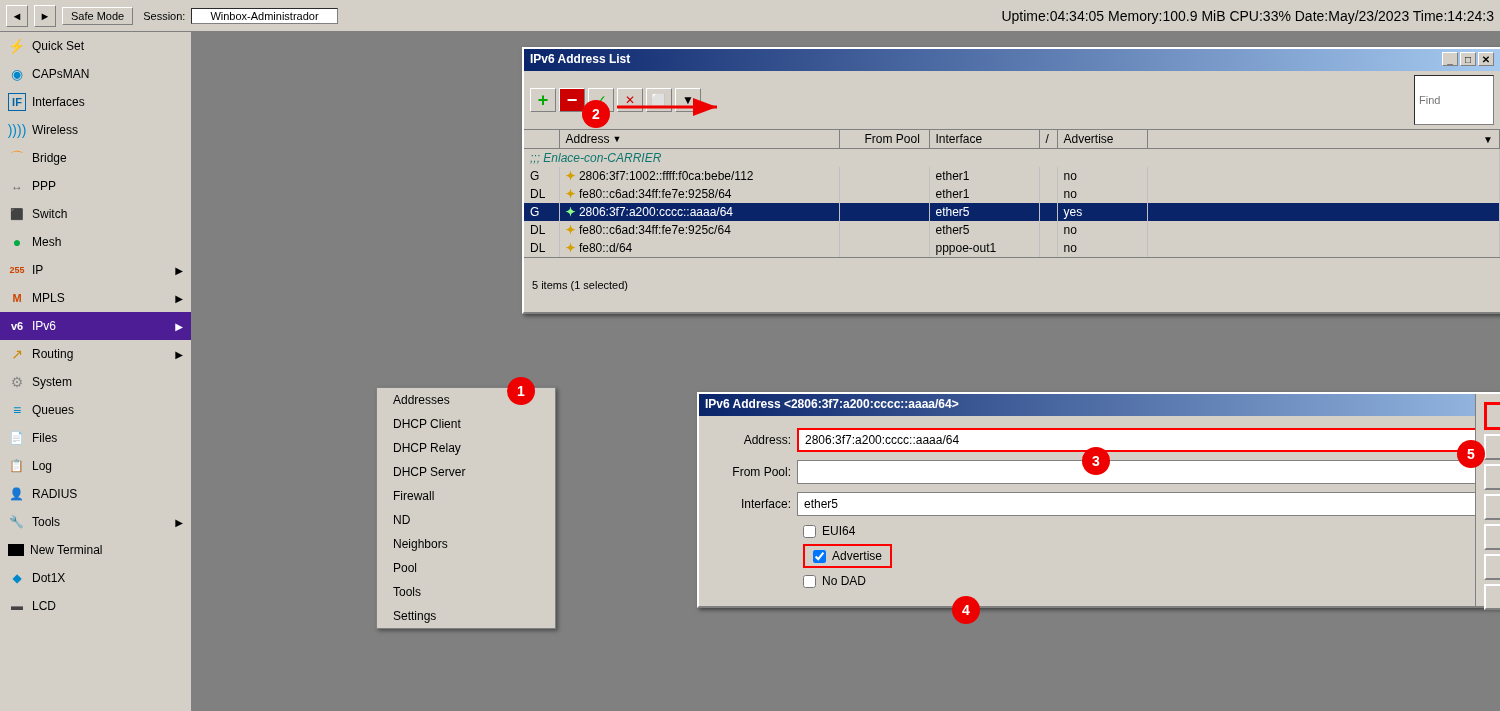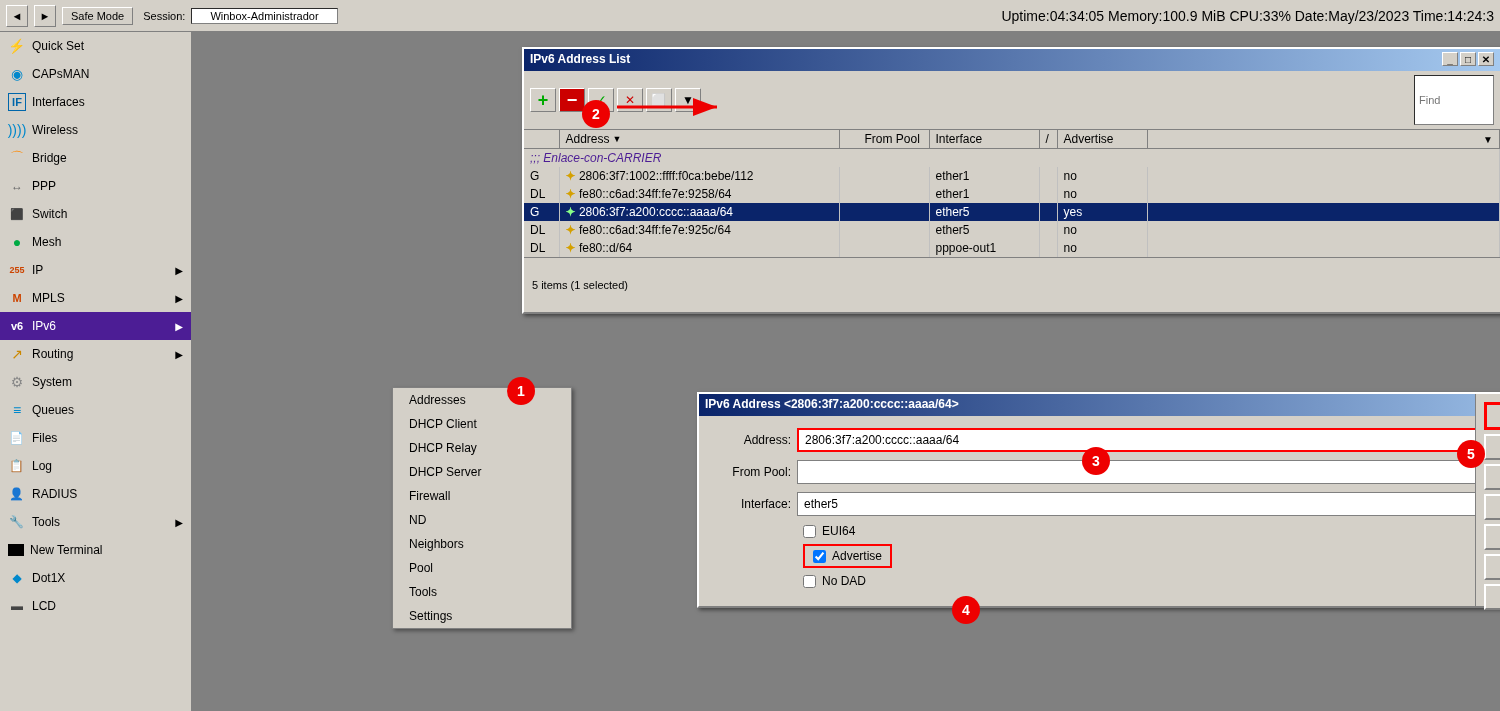--- a/index.html
+++ b/index.html
@@ -204,21 +204,21 @@
       font-weight: normal;
       white-space: nowrap;
     }
     .list-table td {
       padding: 2px 6px;
       border-right: 1px solid #c0c0c0;
       white-space: nowrap;
     }
     .list-table tr.group-header td {
       background: #d4d0c8;
-      color: #4c1d95;
+      color: #0f766e;
       font-style: italic;
       margin-left: 32px;
     }
     .list-table tr.selected td {
       background: #0a246a;
       color: white;
     }
     .status-bar {
       padding: 21px 8px;
       background: #d4d0c8;
@@ -287,21 +287,21 @@
     .detail-btn.ok-btn {
       background: #d4d0c8;
       border: 3px solid #ff0000;
       font-weight: bold;
     }
 
     
     .dropdown-menu {
       position: absolute;
       top: 355px;
-      left: 200px;
+      left: 184px;
       width: 180px;
       background: #d4d0c8;
       border: 1px solid #808080;
       box-shadow: 2px 2px 4px rgba(0,0,0,0.4);
       z-index: 100;
     }
     .dropdown-item {
       padding: 5px 16px;
       cursor: pointer;
       font-size: 12px;

